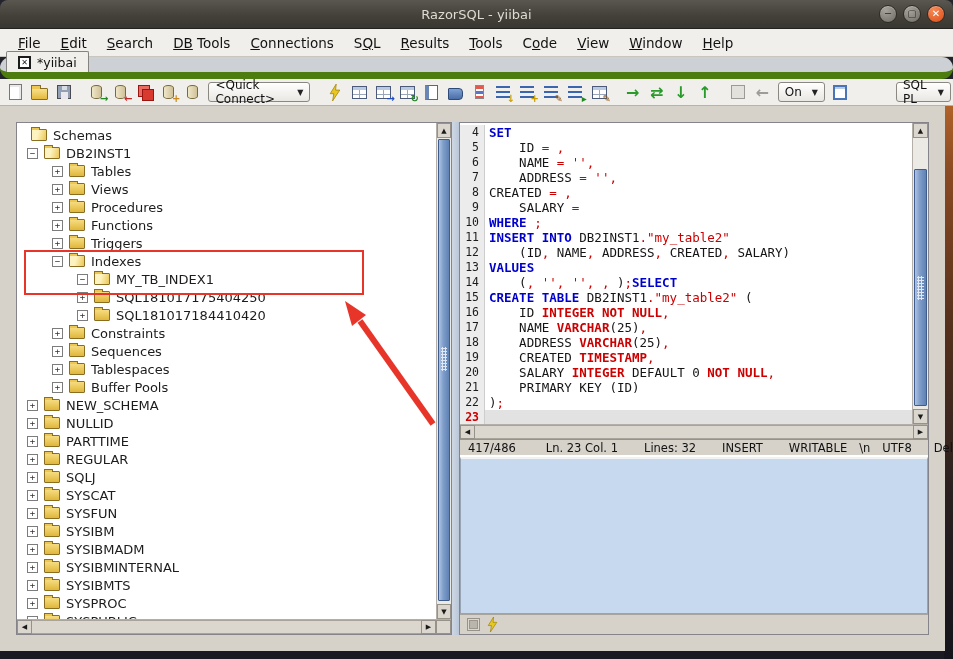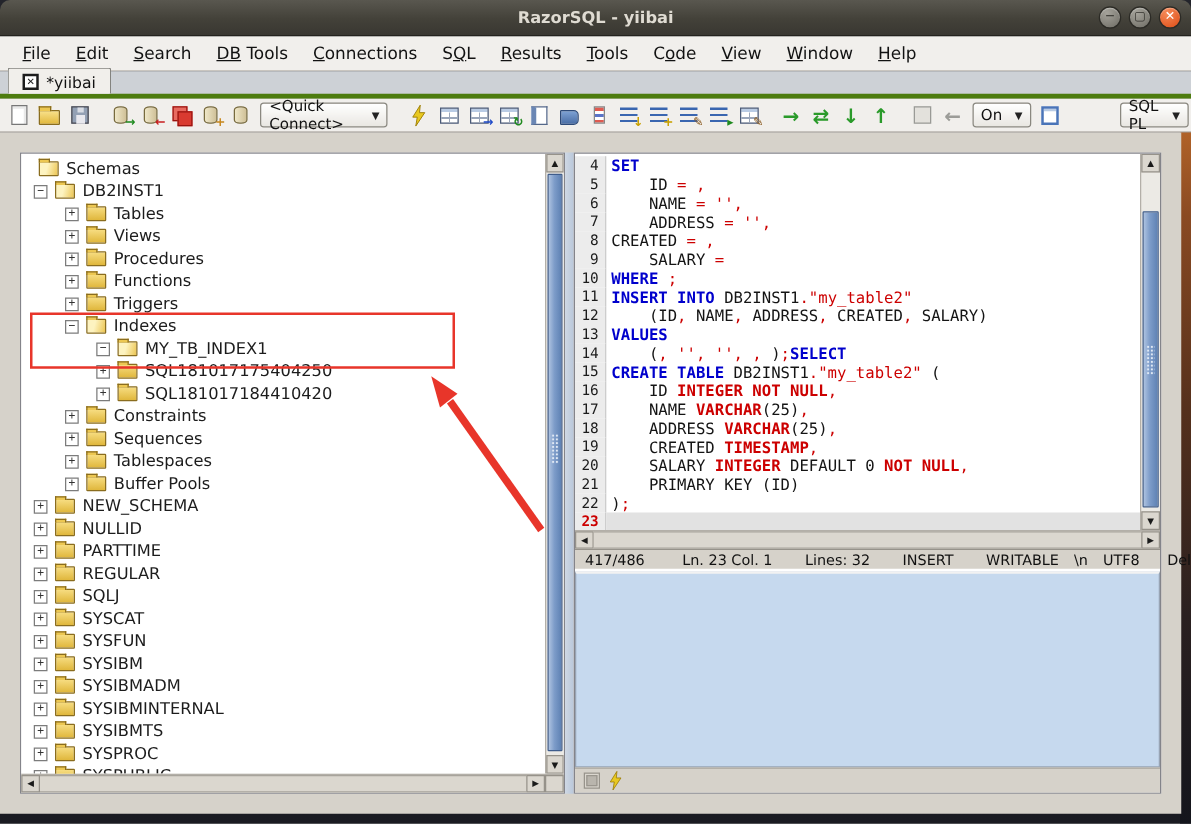--- a/index.html
+++ b/index.html
@@ -12,34 +12,34 @@
   }
   
   #wallpaper { position:absolute; top:106px; right:0; width:9px; height:553px;
     background:linear-gradient(180deg,#b06228 0%,#8a4a22 12%,#55301c 40%,#2a2020 70%,#14151c 100%); }
 
   
   .titlebar { height:29px; border-radius:8px 8px 0 0; position:relative;
     background:linear-gradient(180deg,#59574f 0%,#434139 55%,#393731 100%);
     border-bottom:1px solid #23221e; display:flex; align-items:center; }
   .title { position:absolute; left:0; right:0; text-align:center; color:#dfdbd2;
-    font-weight:bold; font-size:13px; }
+    font-weight:normal; font-size:13px; }
   .winbtns { position:absolute; right:8px; top:5px; display:flex; gap:6px; }
   .winbtn { width:18px; height:18px; border-radius:50%; border:1px solid #2c2b26;
     display:flex; align-items:center; justify-content:center; font-size:10px; line-height:1;
     color:#32312c; background:radial-gradient(circle at 35% 28%, #a5a39b, #6d6b63);
     box-shadow:inset 0 1px 1px rgba(255,255,255,.35); }
   .winbtn.close { background:radial-gradient(circle at 35% 28%, #f68a58, #dc4b14); color:#fff; }
 
   .menubar { height:28px; background:#f1efec; border-bottom:1px solid #c9c5bf;
     display:flex; align-items:center; padding-left:8px; }
   .menu-item { padding:4px 10px; font-size:13.5px; color:#121212; cursor:default;text-align:center; }
 
-  .tabbar { height:22px; background:#cdd1d6; border-bottom:4px solid #4d7c0f;
-    display:flex; align-items:flex-end; padding-left:6px; }
+  .tabbar { height:22px; background:#cdd1d6; border-bottom:7px solid #4d7c0f;
+    display:flex; align-items:flex-end; padding-left:6px;border-radius:11px; }
   .tab { height:21px; background:#f1efeb; border:1px solid #83837f; border-bottom:none;
     border-radius:2px 2px 0 0; display:flex; align-items:center; gap:6px; padding:0 11px;
     font-size:12.5px; color:#111; }
   .tab-x { width:13px; height:13px; border:2px solid #1c1c1c; background:#fff;
     display:flex; align-items:center; justify-content:center; }
   .tab-x::before { content:"✕"; font-size:8px; font-weight:bold; color:#1c1c1c; }
 
   .toolbar { height:27px; background:#f1efec; border-bottom:1px solid #b6b2ac;
     display:flex; align-items:center; padding-left:5px; gap:3px; }
   .tbi { height:22px; min-width:21px; display:flex; align-items:center; justify-content:center;

